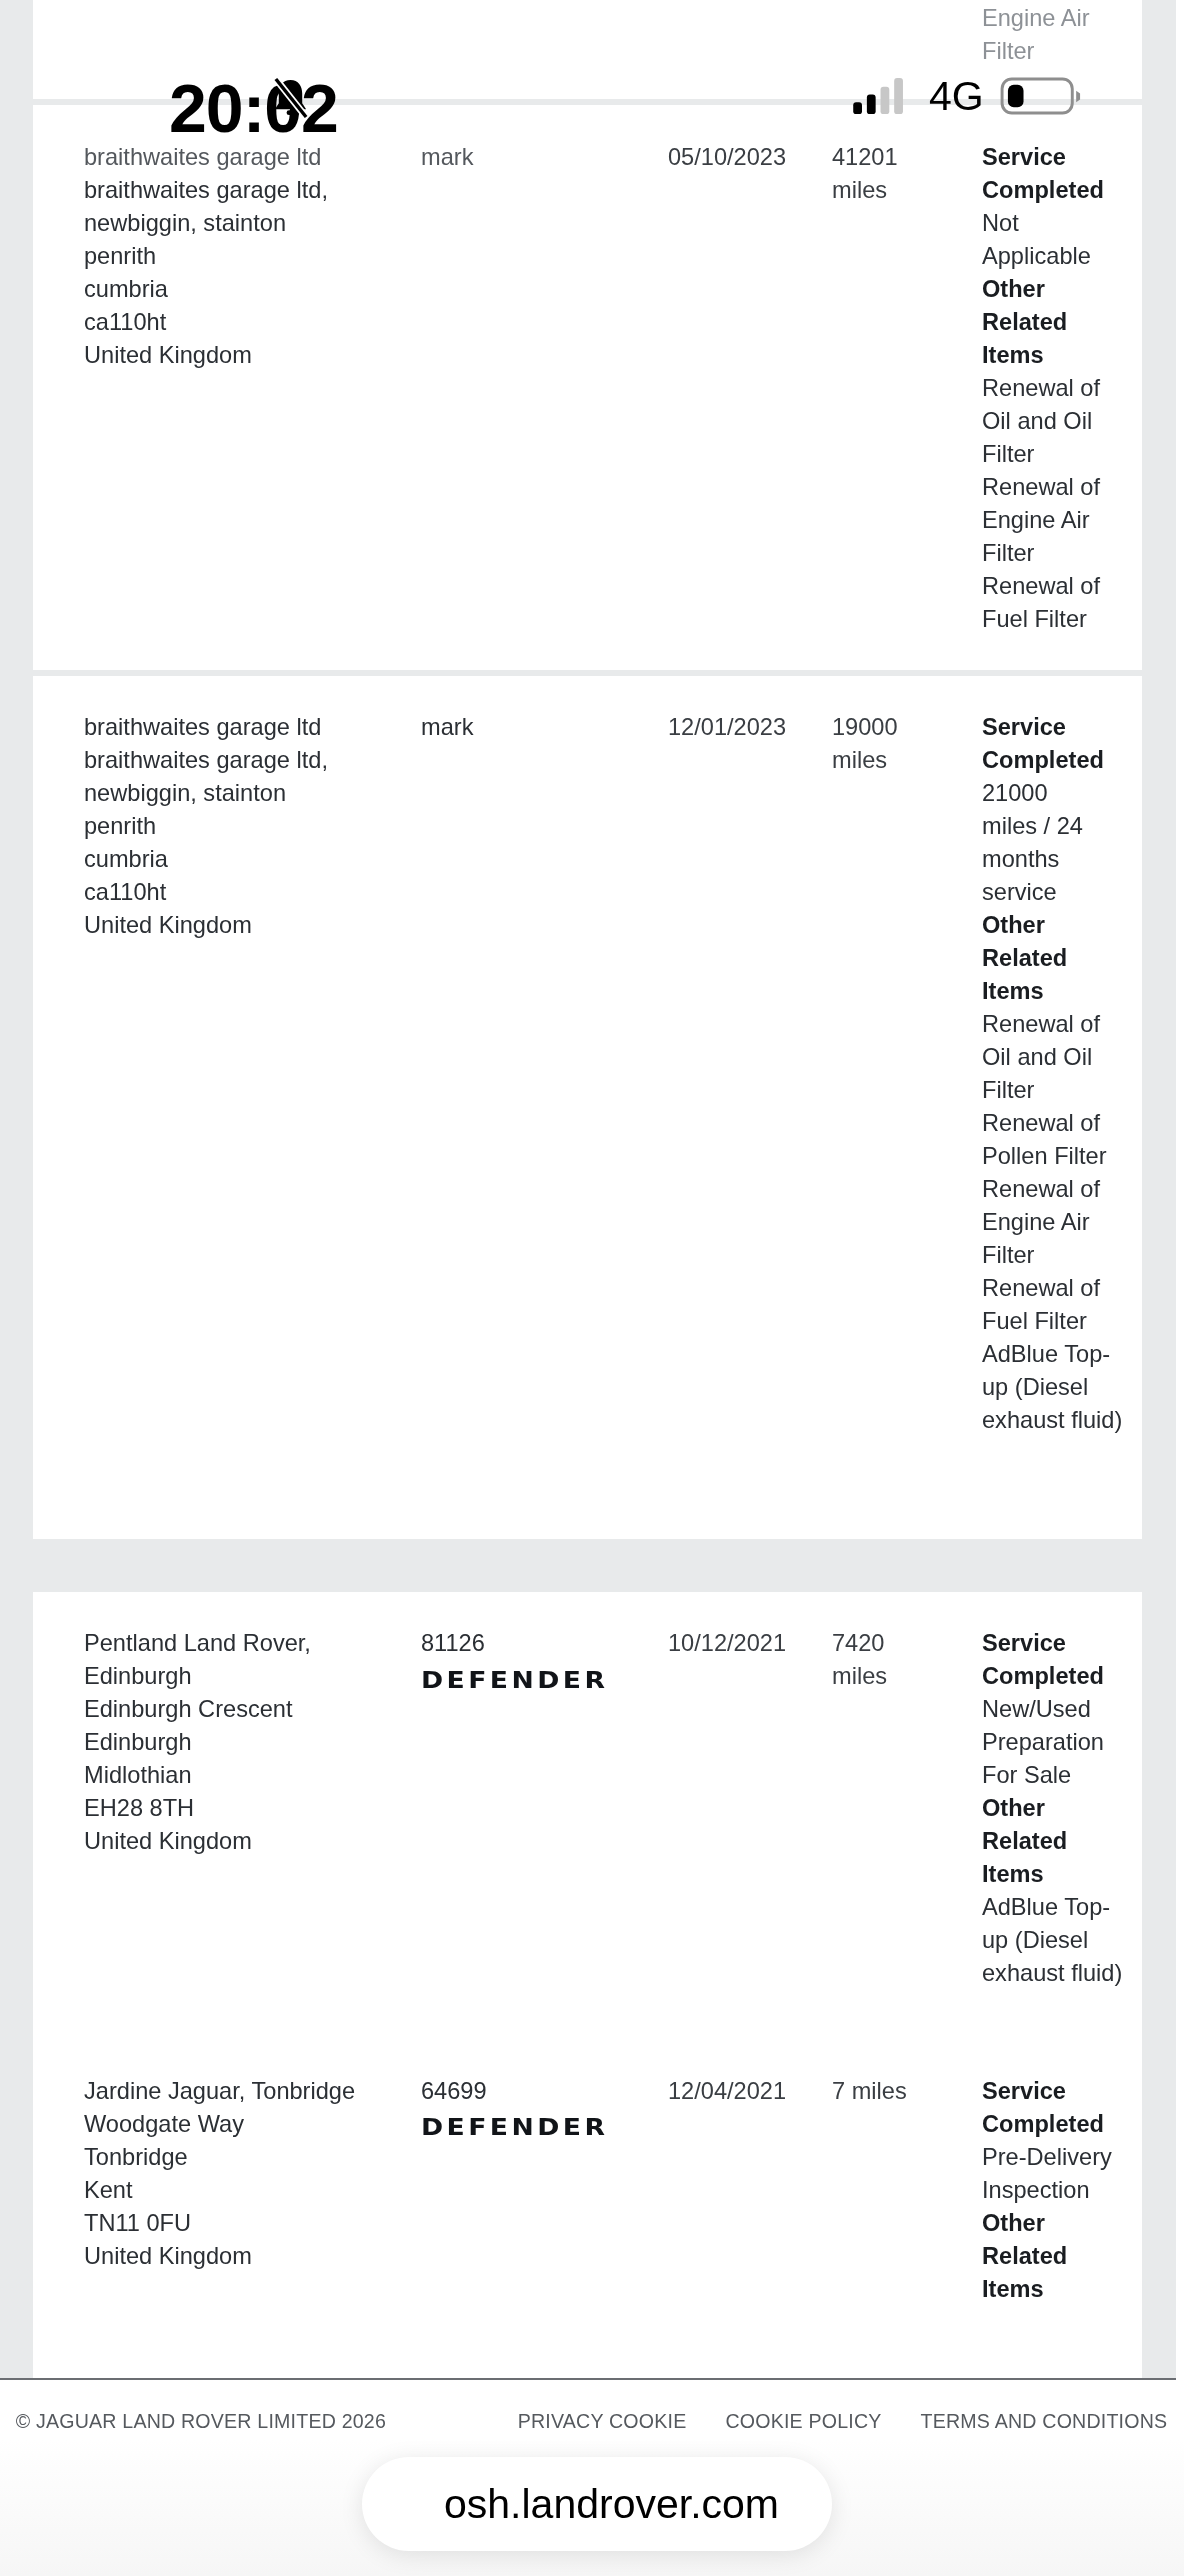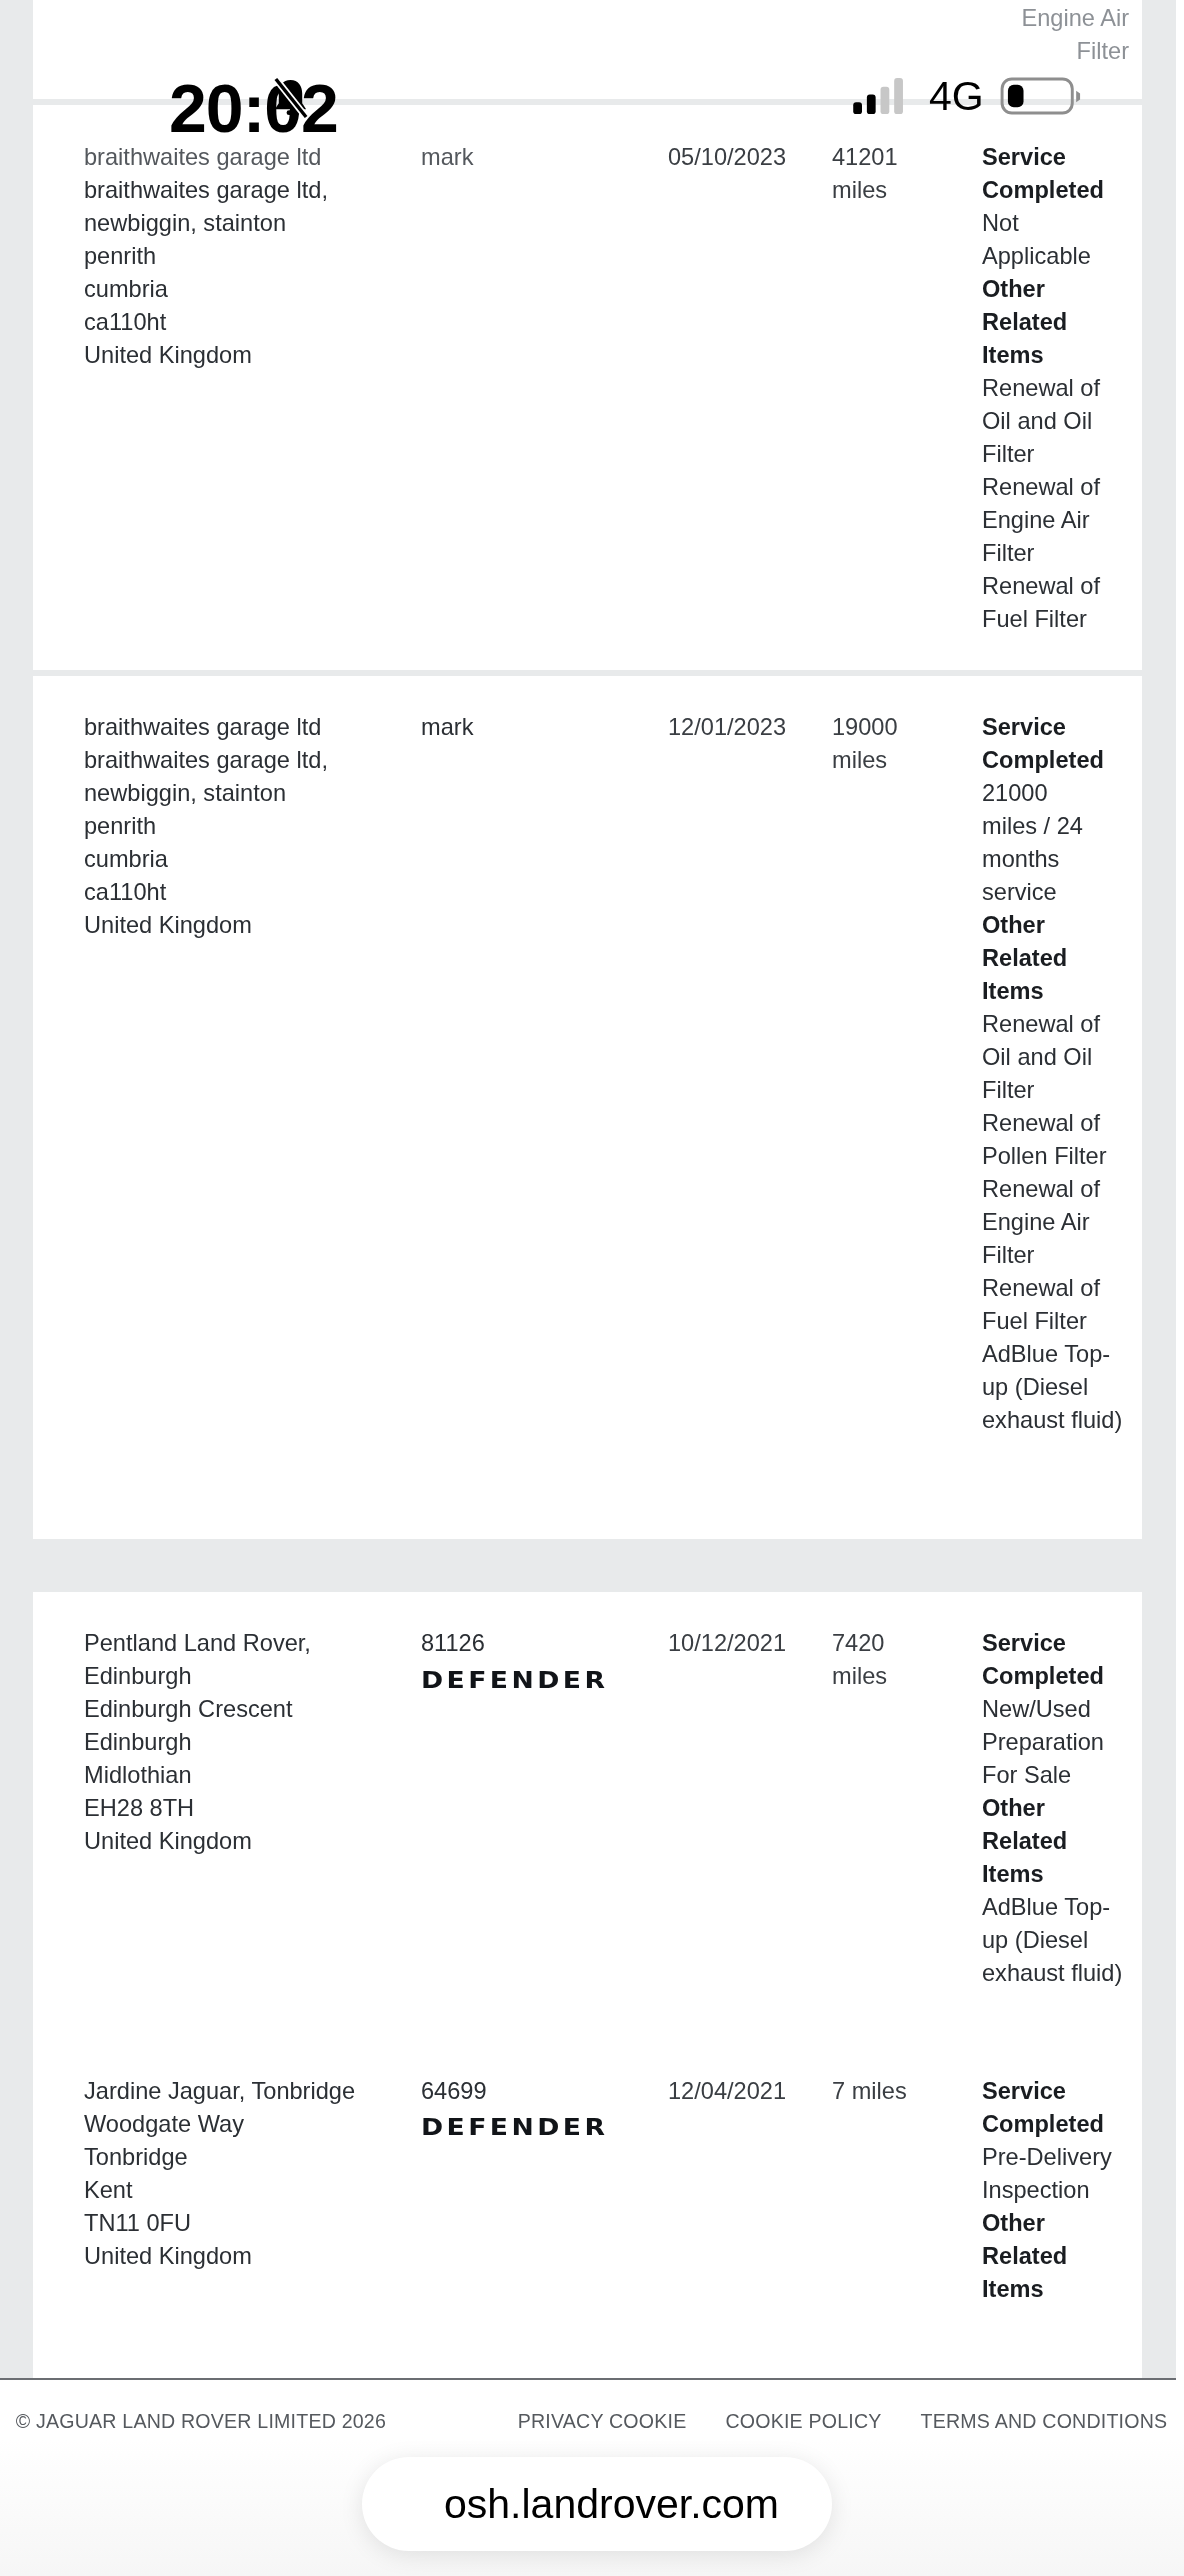--- a/index.html
+++ b/index.html
@@ -2,21 +2,21 @@
 <html><head>
 <meta charset="utf-8">
 <style>
   * { box-sizing: border-box; margin: 0; padding: 0; }
   html, body { width: 1185px; height: 2576px; overflow: hidden; background: #ffffff; }
   body { position: relative; font-family: "Liberation Sans", sans-serif; color: #1c1f24; }
 
   .page-bg { position: absolute; left: 0; top: 0; width: 1176px; height: 2380px; background: #e8eaeb; }
   .card { position: absolute; left: 33px; width: 1109px; background: #ffffff; }
 
-  .prev-tail { position: absolute; top: 0; height: 100px; text-align: right; }
+  .prev-tail { position: absolute; top: 0; height: 100px; }
   .prev-tail .col5 { position: absolute; left: 949px; top: 2px; width: 147px; font-size: 23.6px; line-height: 33px; color: #8d9196; }
 
   .row { position: absolute; left: 33px; width: 1109px; background: #ffffff; }
   .cell { position: absolute; font-size: 23.6px; line-height: 33px; color: #2b2f34; }
   .c1 { left: 51px; width: 324px; }
   .c2 { left: 388px; width: 226px; }
   .c3 { left: 635px; width: 147px; color: #3a3e43; }
   .c4 { left: 799px; width: 138px; color: #3a3e43; }
   .c5 { left: 949px; width: 147px; }
   .line { display: block; white-space: nowrap; }

